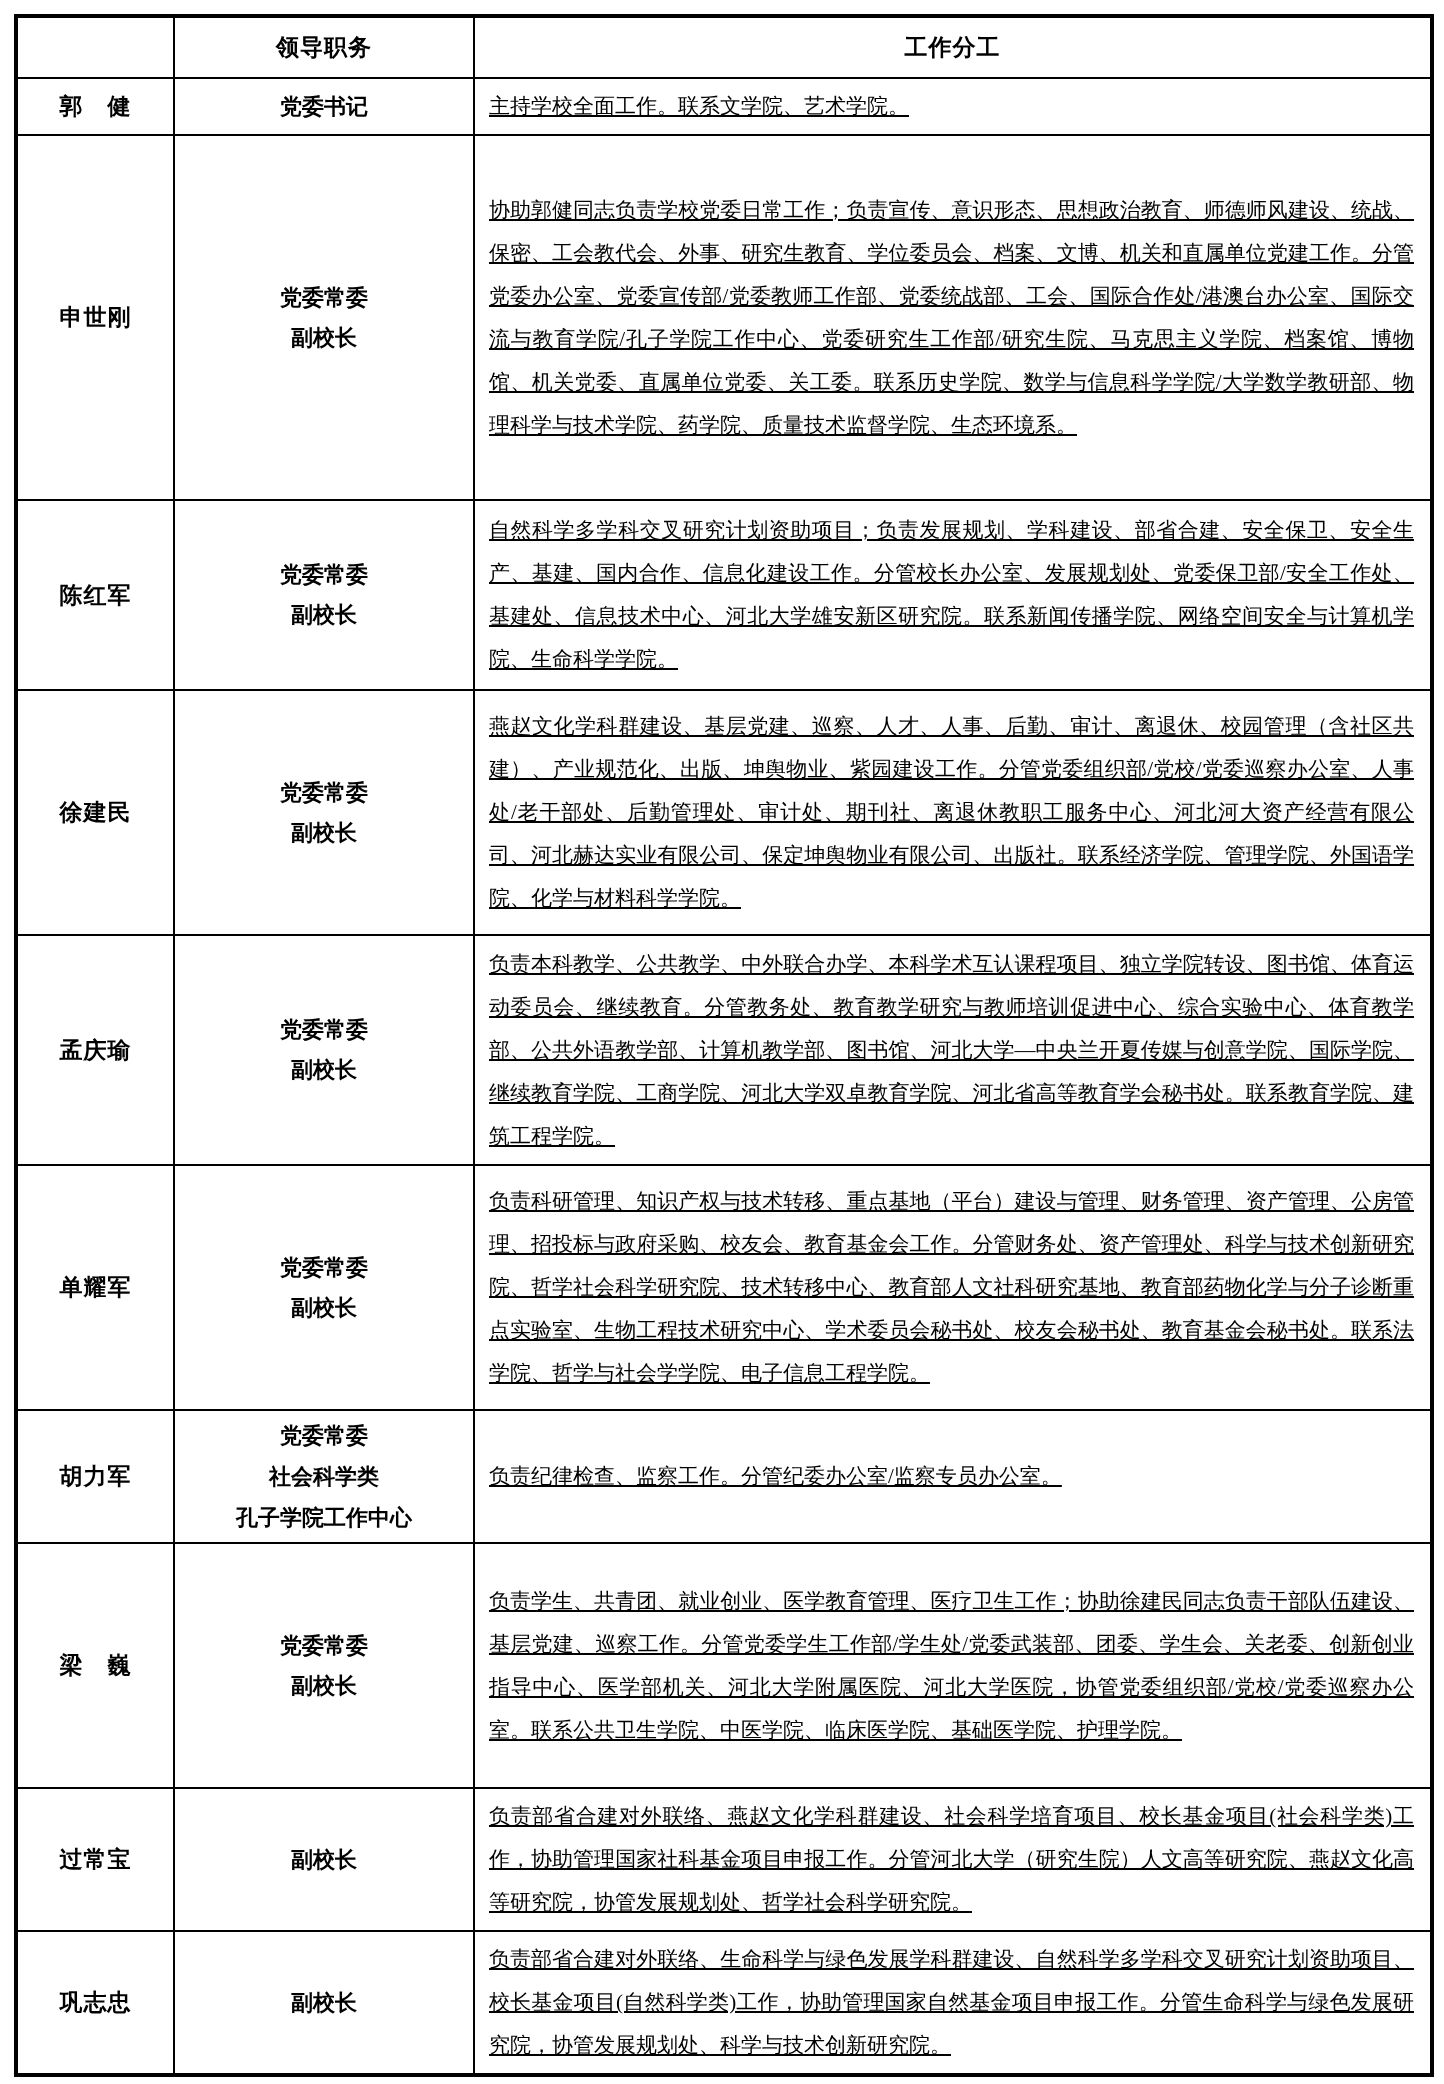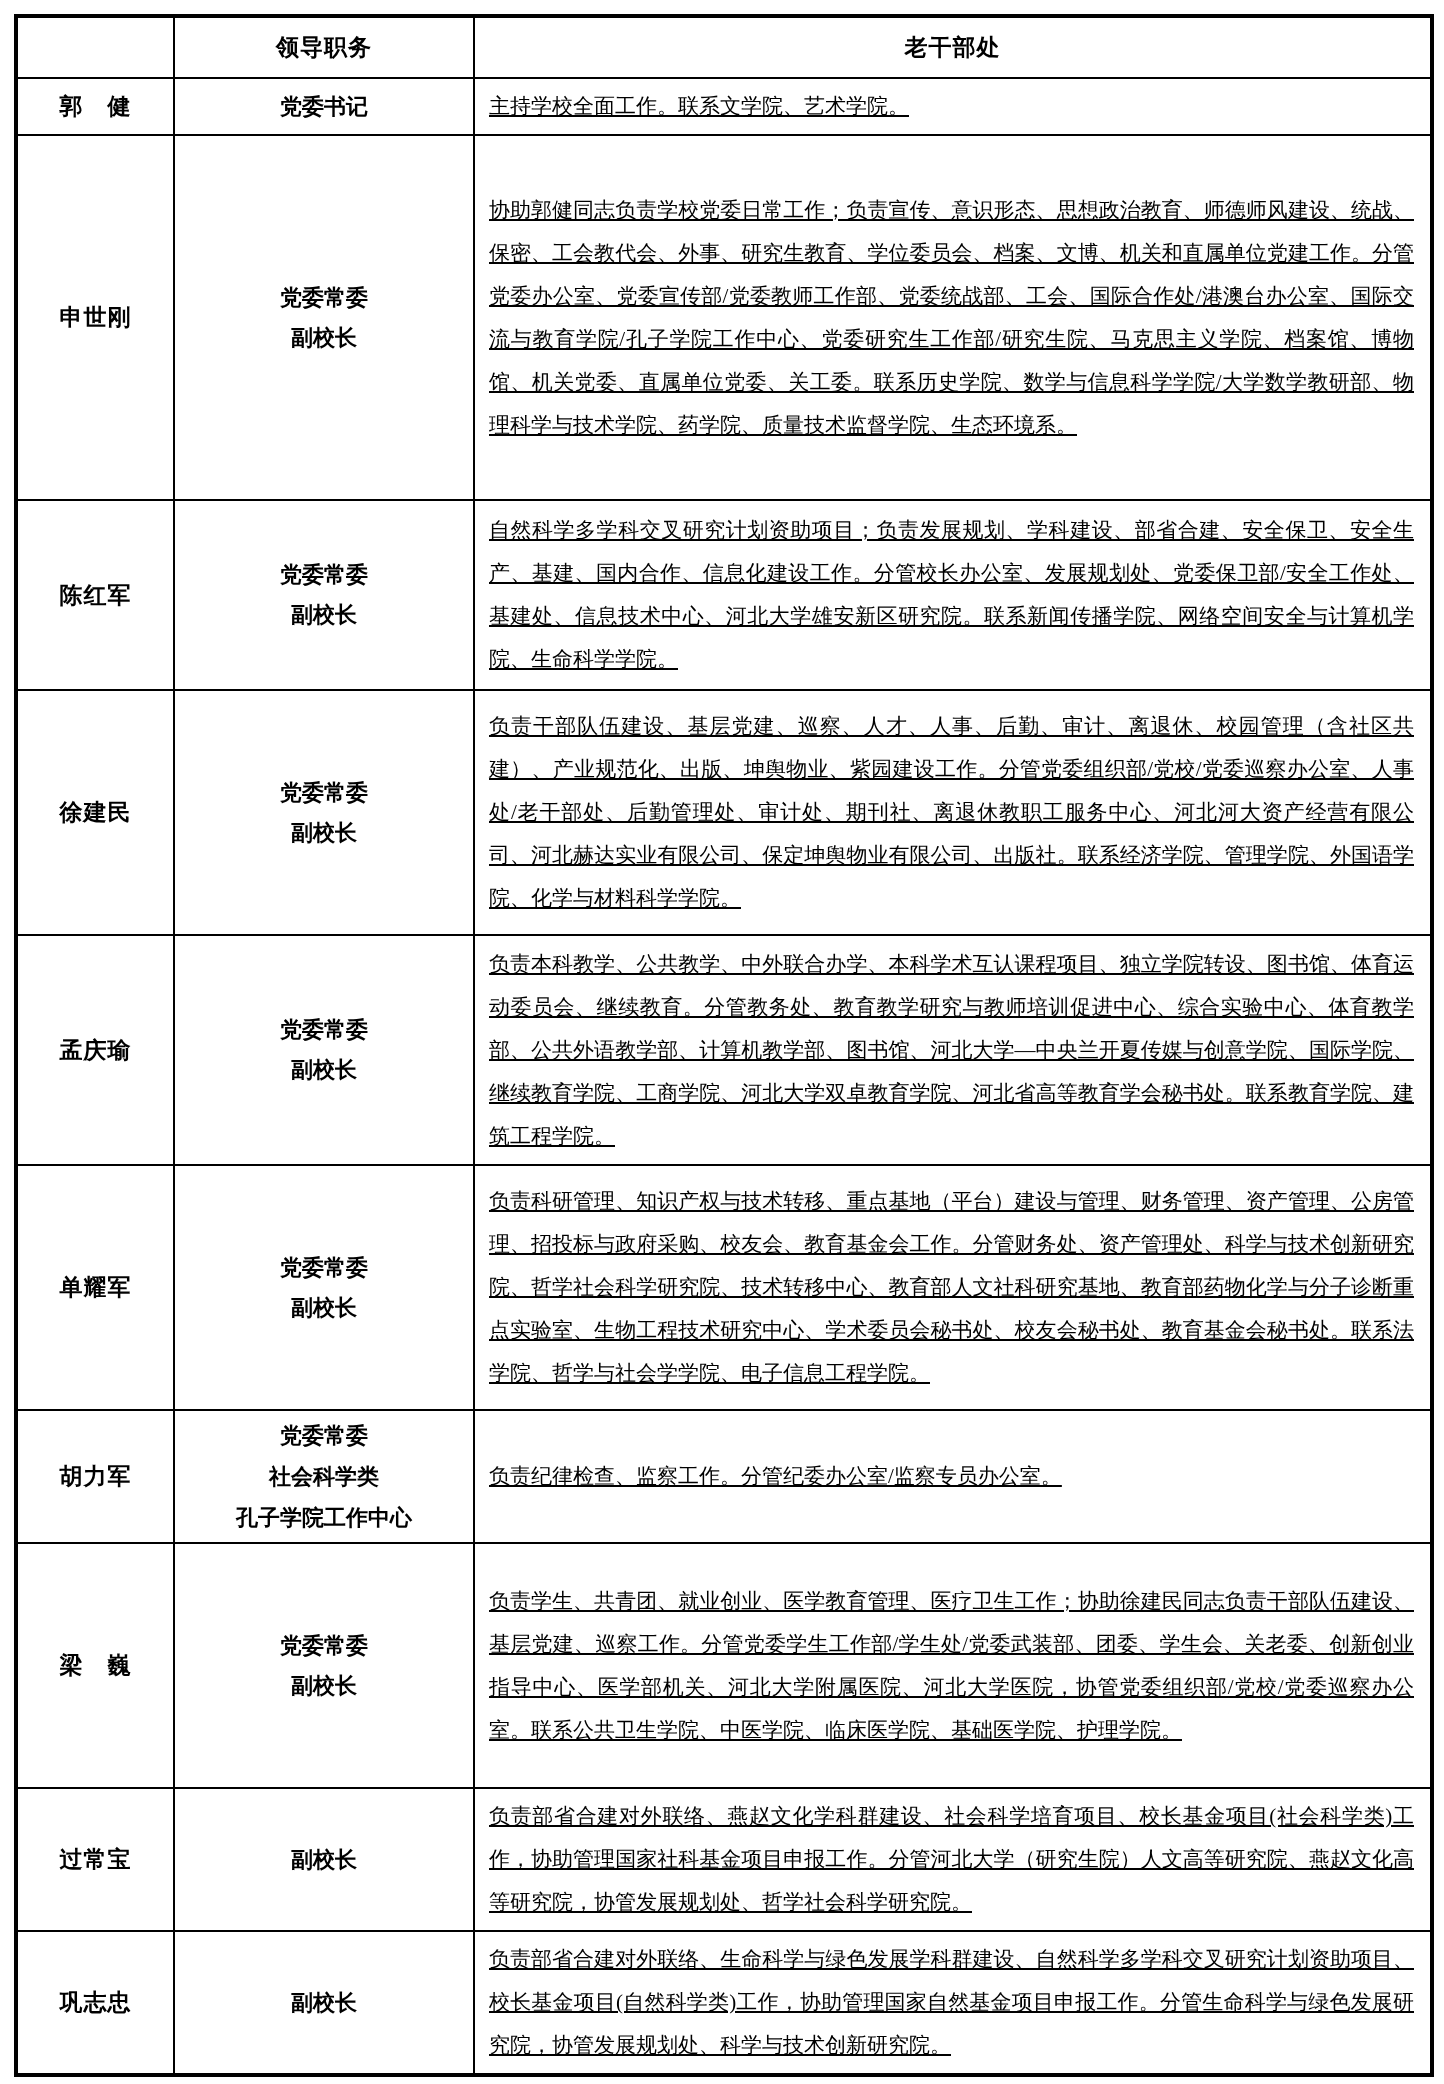--- a/index.html
+++ b/index.html
@@ -83,21 +83,21 @@
     <colgroup>
       <col class="c-name">
         <col class="c-pos">
         <col class="c-duty">
     </colgroup>
 
     <tbody>
         <tr class="hdr">
       <th class="hcell"></th>
       <th class="hcell">领导职务</th>
-      <th class="hcell">老干部处</th>
+      <th class="hcell">工作分工</th>
     </tr>
 
     <tr class="r0">
       <td class="name-cell">郭　健</td>
       <td class="pos-cell">
         <div class="pos-line">党委书记</div>
       </td>
       <td class="duty-cell">主持学校全面工作。联系文学院、艺术学院。</td>
     </tr>
 
@@ -118,21 +118,21 @@
       </td>
       <td class="duty-cell">自然科学多学科交叉研究计划资助项目；负责发展规划、学科建设、部省合建、安全保卫、安全生产、基建、国内合作、信息化建设工作。分管校长办公室、发展规划处、党委保卫部/安全工作处、基建处、信息技术中心、河北大学雄安新区研究院。联系新闻传播学院、网络空间安全与计算机学院、生命科学学院。</td>
     </tr>
 
     <tr class="r3">
       <td class="name-cell">徐建民</td>
       <td class="pos-cell">
         <div class="pos-line">党委常委</div>
         <div class="pos-line">副校长</div>
       </td>
-      <td class="duty-cell">负责干部队伍建设、基层党建、巡察、人才、人事、后勤、审计、离退休、校园管理（含社区共建）、产业规范化、出版、坤舆物业、紫园建设工作。分管党委组织部/党校/党委巡察办公室、人事处/老干部处、后勤管理处、审计处、期刊社、离退休教职工服务中心、河北河大资产经营有限公司、河北赫达实业有限公司、保定坤舆物业有限公司、出版社。联系经济学院、管理学院、外国语学院、化学与材料科学学院。</td>
+      <td class="duty-cell">燕赵文化学科群建设、基层党建、巡察、人才、人事、后勤、审计、离退休、校园管理（含社区共建）、产业规范化、出版、坤舆物业、紫园建设工作。分管党委组织部/党校/党委巡察办公室、人事处/老干部处、后勤管理处、审计处、期刊社、离退休教职工服务中心、河北河大资产经营有限公司、河北赫达实业有限公司、保定坤舆物业有限公司、出版社。联系经济学院、管理学院、外国语学院、化学与材料科学学院。</td>
     </tr>
 
     <tr class="r4">
       <td class="name-cell">孟庆瑜</td>
       <td class="pos-cell">
         <div class="pos-line">党委常委</div>
         <div class="pos-line">副校长</div>
       </td>
       <td class="duty-cell">负责本科教学、公共教学、中外联合办学、本科学术互认课程项目、独立学院转设、图书馆、体育运动委员会、继续教育。分管教务处、教育教学研究与教师培训促进中心、综合实验中心、体育教学部、公共外语教学部、计算机教学部、图书馆、河北大学—中央兰开夏传媒与创意学院、国际学院、继续教育学院、工商学院、河北大学双卓教育学院、河北省高等教育学会秘书处。联系教育学院、建筑工程学院。</td>
     </tr>

